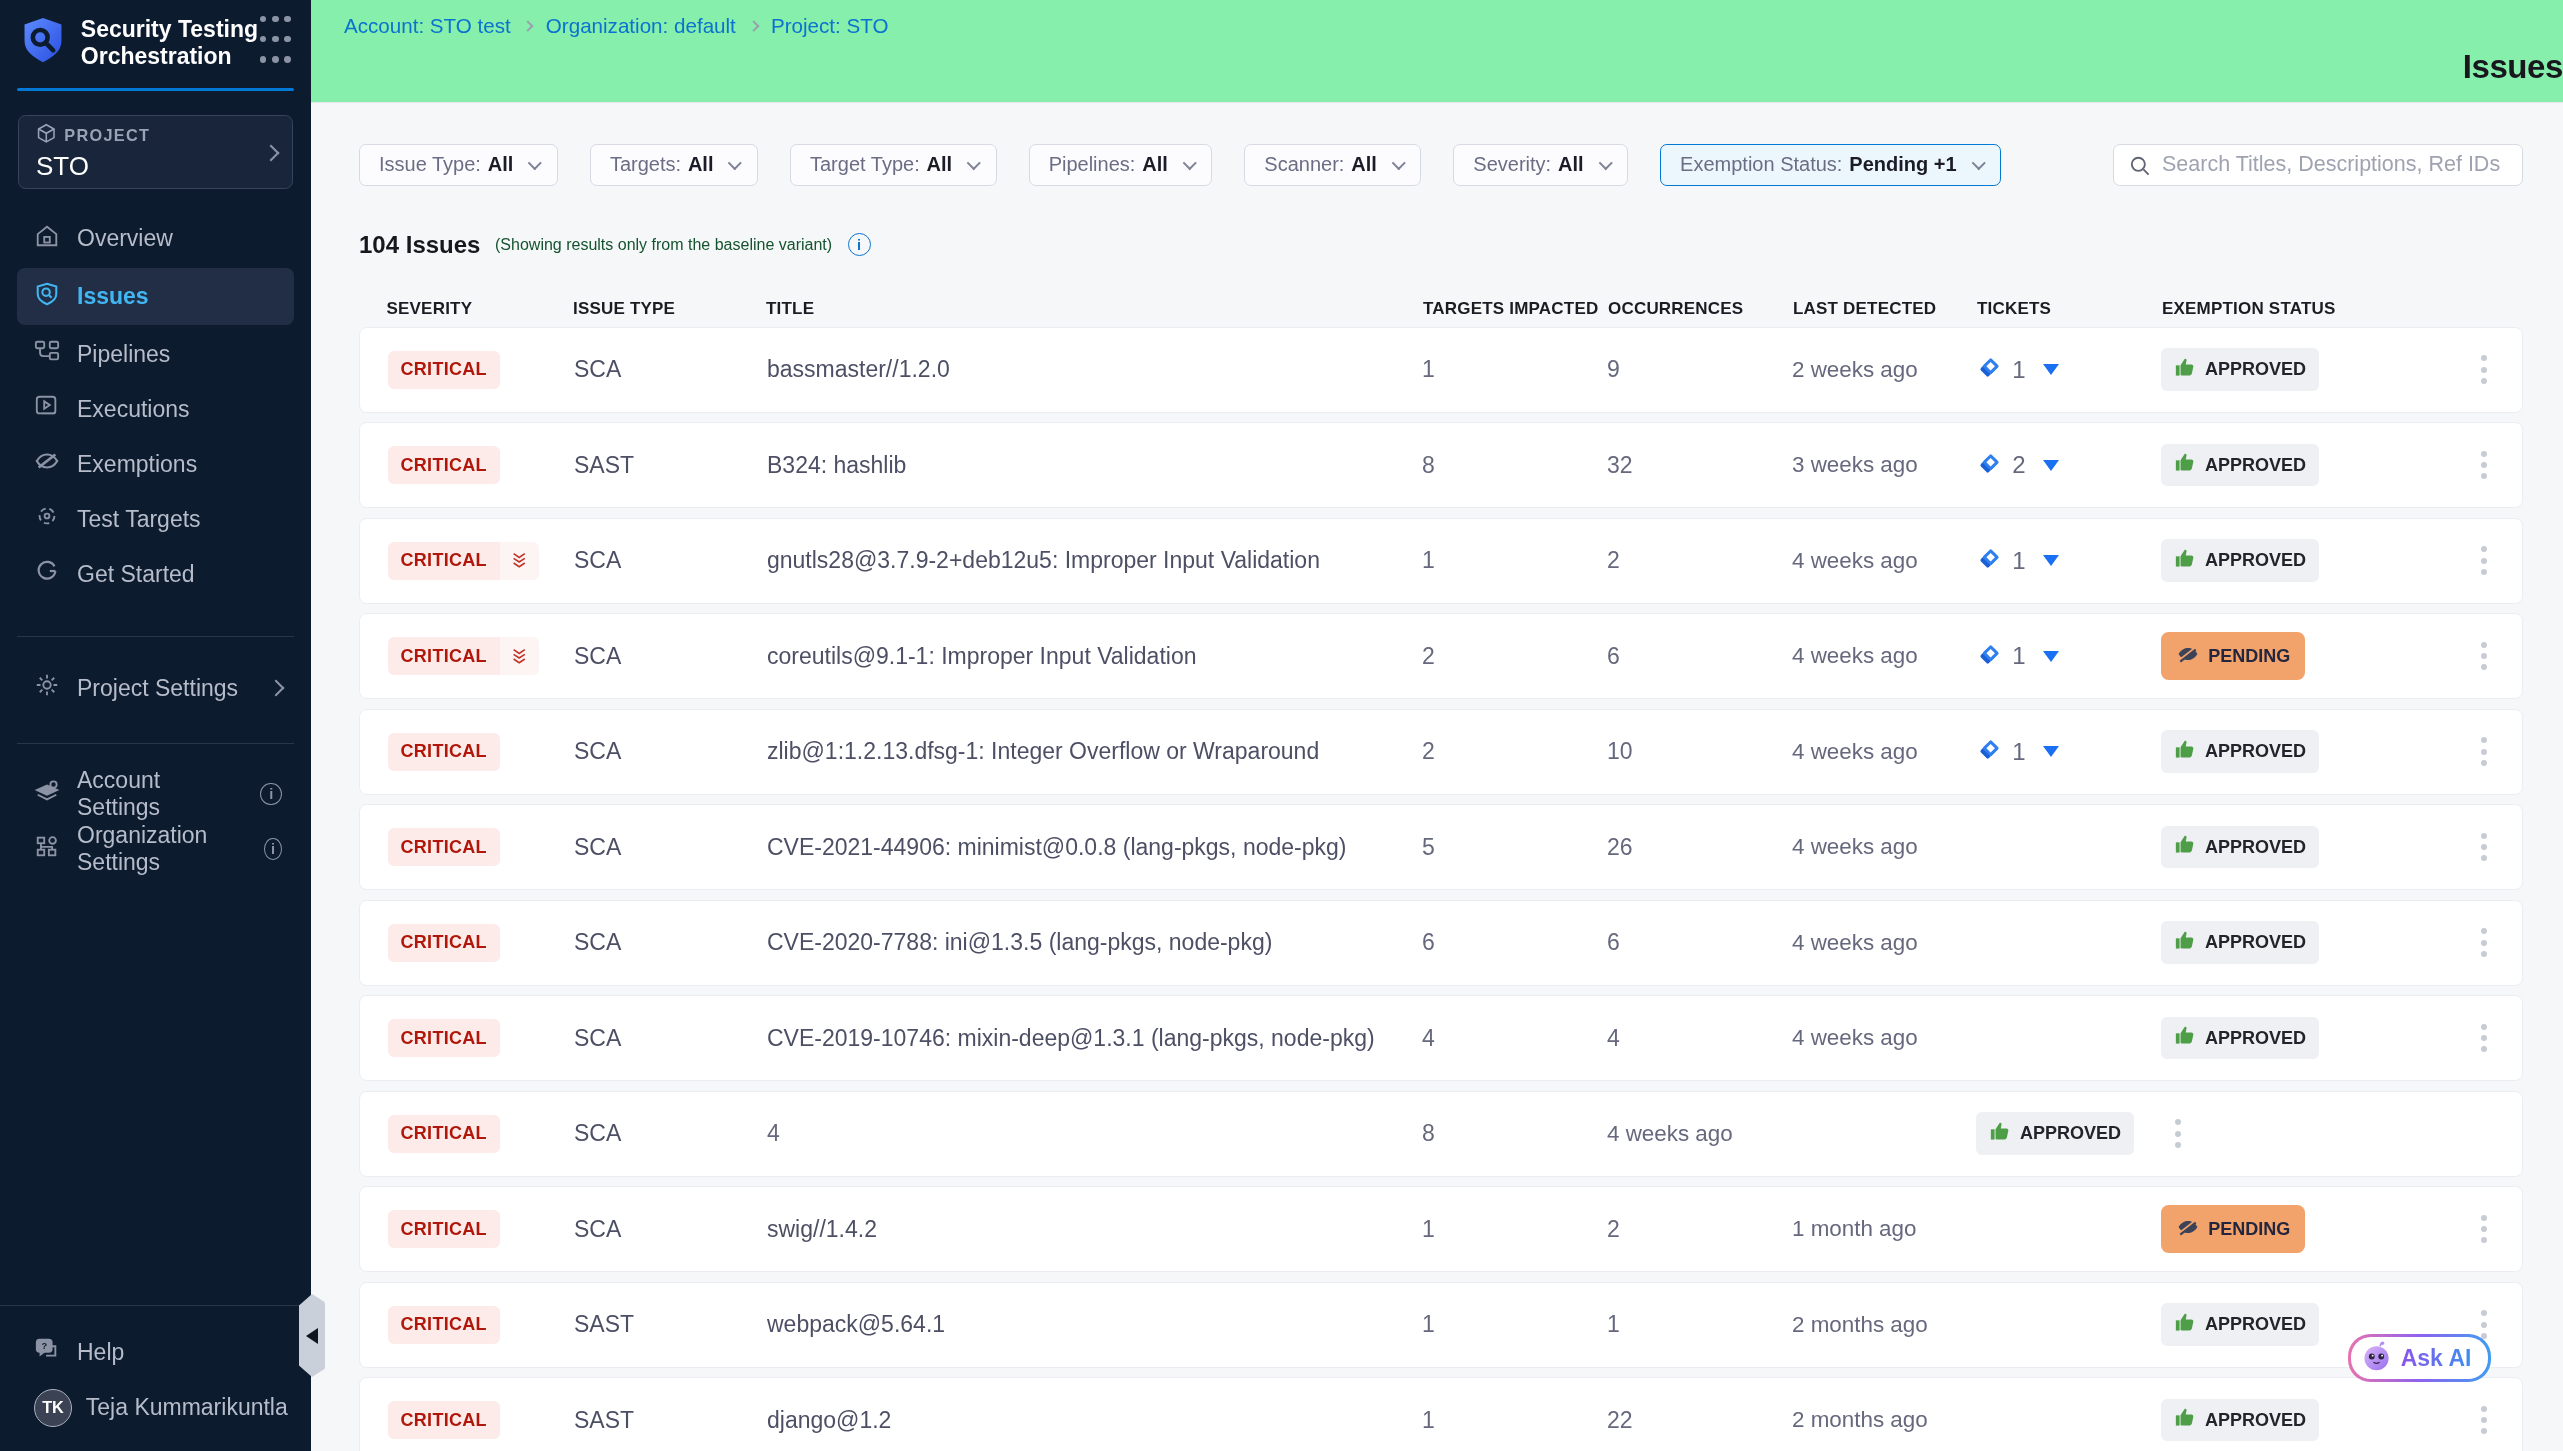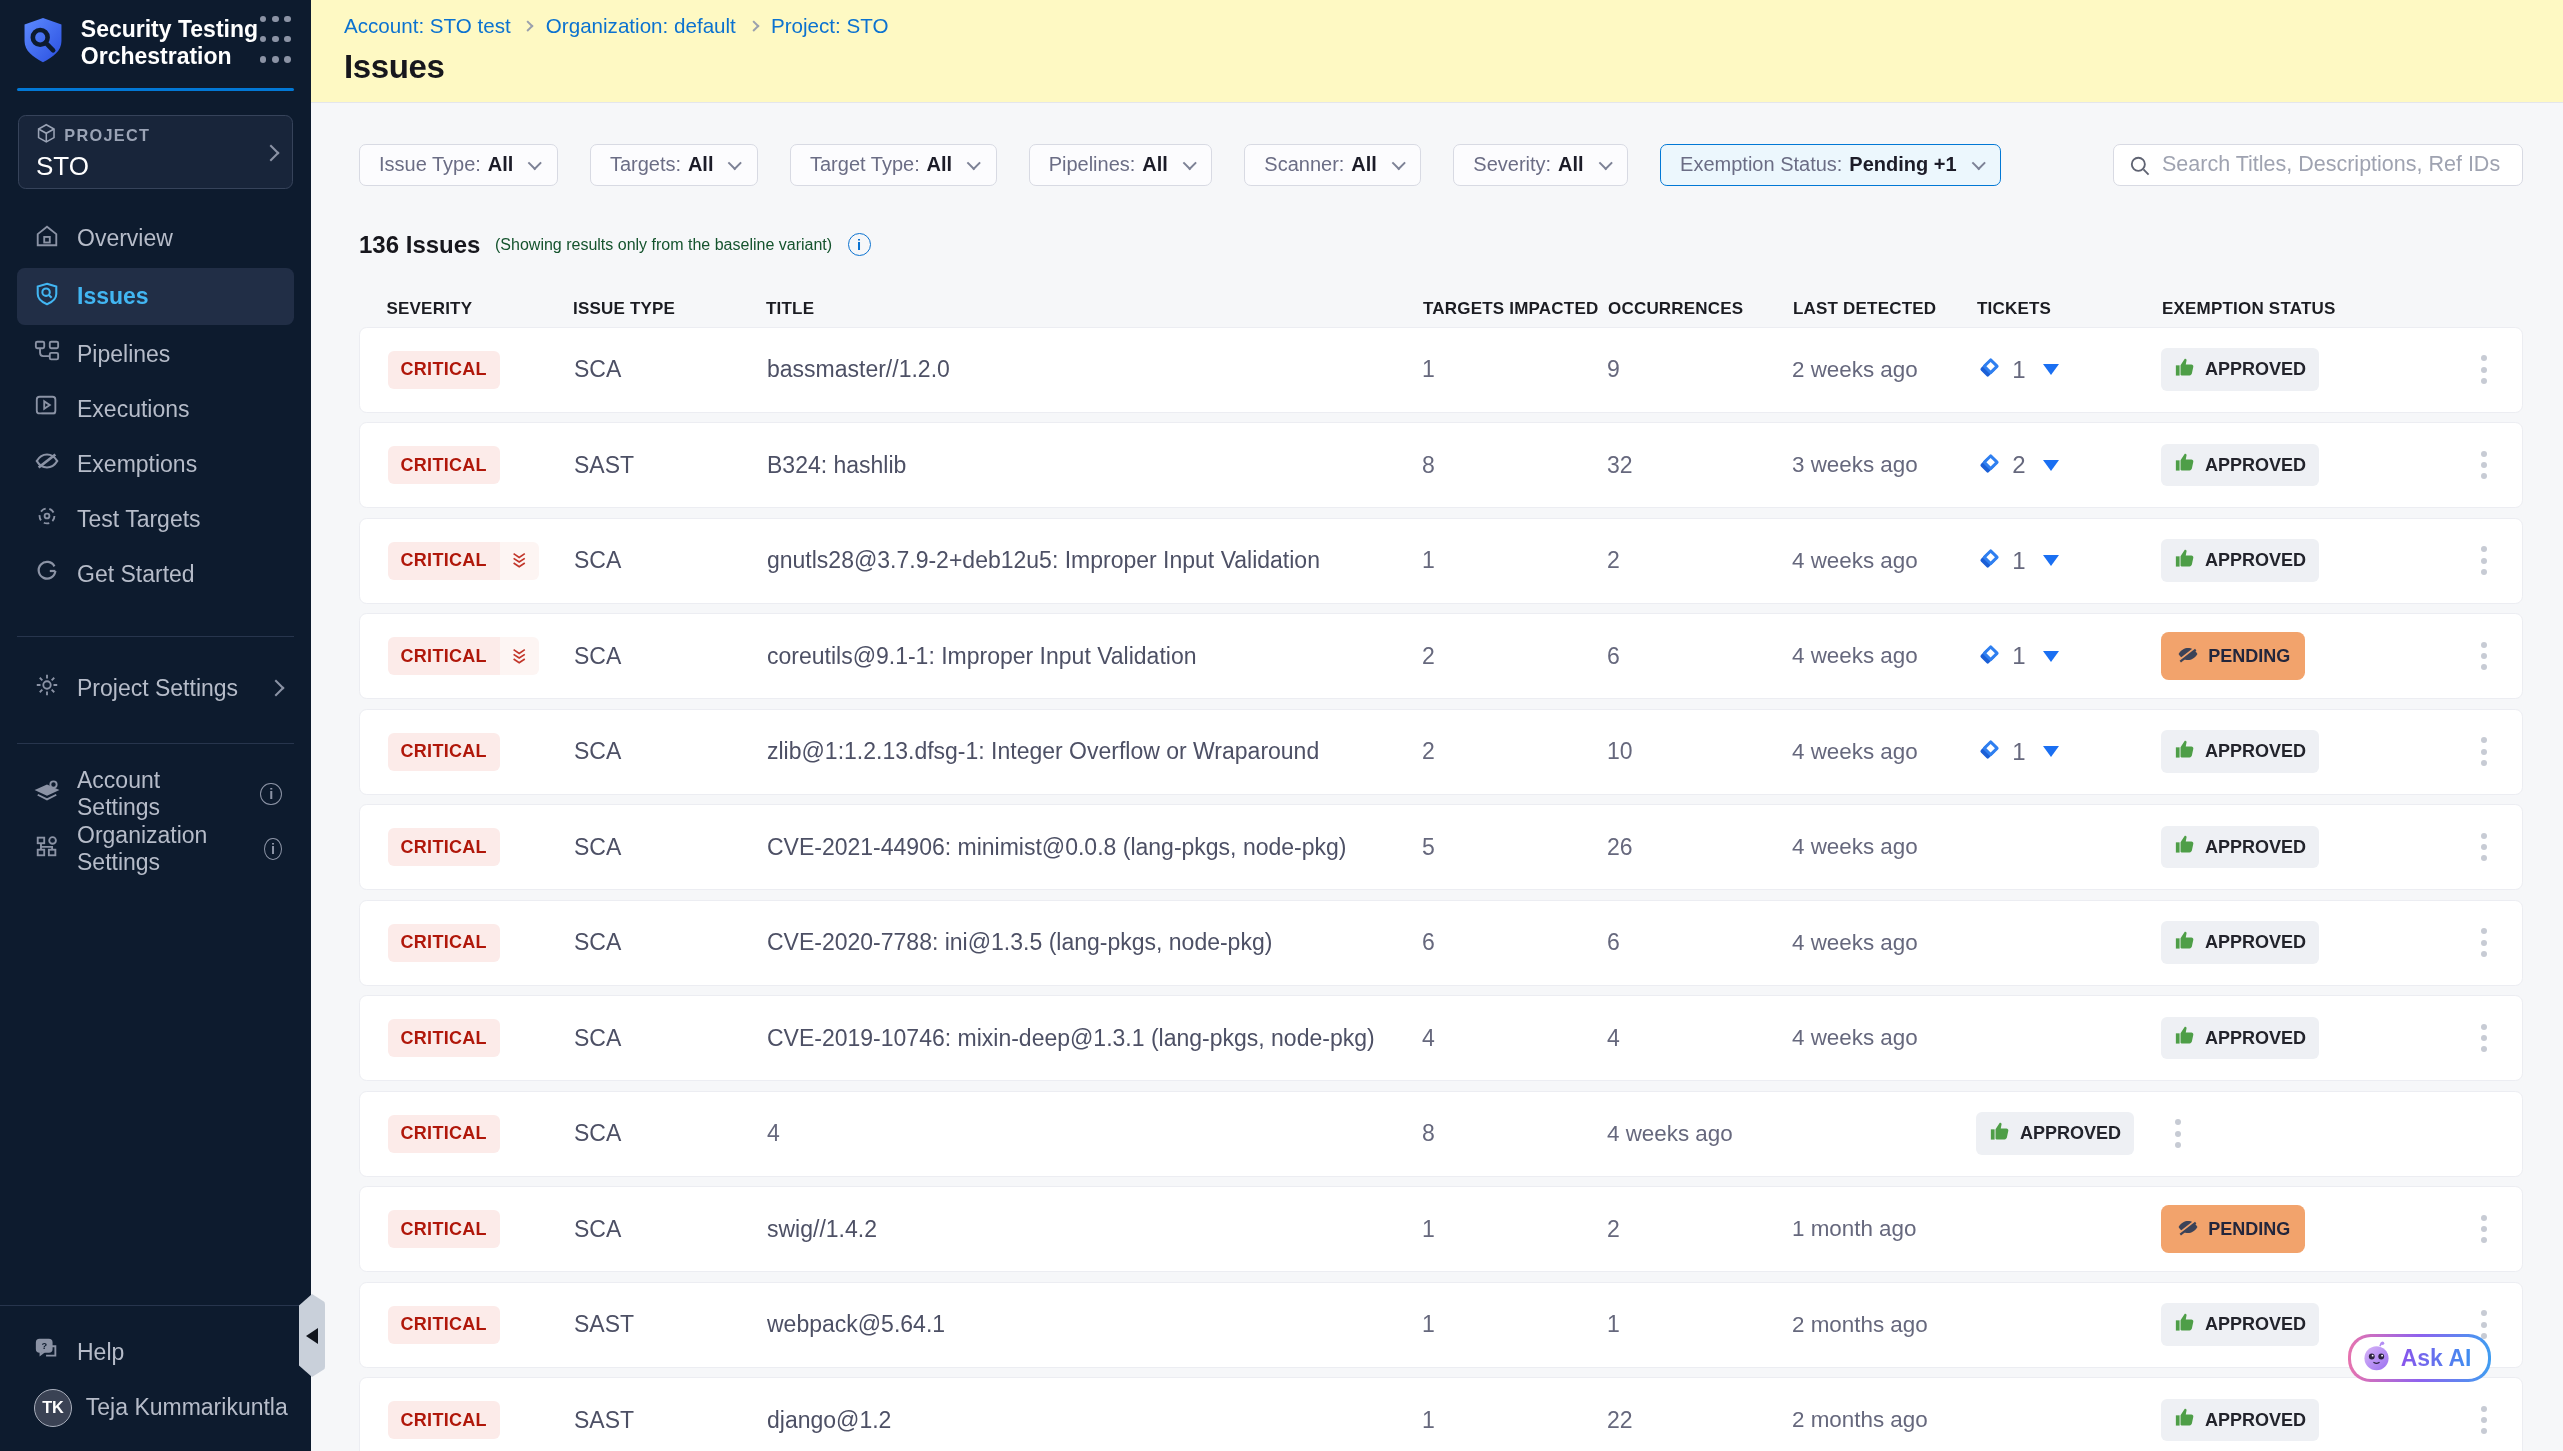--- a/index.html
+++ b/index.html
@@ -38,21 +38,21 @@
     color:#fff; font-size:16.3px; font-weight:700; display:flex; align-items:center; justify-content:center; }
   .user-item { gap:13.8px; }
   .collapse-handle { position:absolute; left:299px; top:1294px; width:26px; height:83px; background:#c9d0da;
     border-radius:10.3px; display:flex; align-items:center; justify-content:center; cursor:pointer; z-index:5;
     clip-path:polygon(0 14%, 50% 0, 100% 10%, 100% 90%, 50% 100%, 0 86%); }
   .collapse-handle .tri { width:0; height:0; border-top:8.6px solid transparent; border-bottom:8.6px solid transparent;
     border-right:12px solid #10141c; }
 
   
   .main { flex:1; display:flex; flex-direction:column; height:100%; }
-  .page-header { background:#fef9c3; border-bottom:0.9px solid #e4e6ec; padding:13.8px 0 15.5px 33px; }
+  .page-header { background:#86efac; border-bottom:0.9px solid #e4e6ec; padding:13.8px 0 15.5px 33px;text-align:right; }
   .breadcrumb { display:flex; align-items:center; gap:12px; font-size:20.6px; }
   .breadcrumb a { color:#0b72d0; text-decoration:none; cursor:pointer; }
   .bc-sep { width:7.7px; height:7.7px; border-right:2.2px solid #9aa0ad; border-top:2.2px solid #9aa0ad;
     transform:rotate(45deg); margin:0 1.7px; }
   .page-title { margin-top:10.3px; font-size:33px; font-weight:700; color:#17171d; letter-spacing:-0.4px; }
 
   .content { flex:1; padding:41px 40px 0 48px; background:#f6f7f9; overflow:hidden; }
   .filters-row { display:flex; align-items:center; gap:32px; }
   .filter-btn { display:flex; align-items:center; height:42px; padding:0 17px 0 19px; background:#fcfcfe;
     border:0.9px solid #d8dae3; border-radius:6.9px; font-size:20px; cursor:pointer; white-space:nowrap; }
@@ -332,21 +332,21 @@
           <span class="search-icon">
             <svg width="22.4" height="22.4" viewBox="0 0 24 24" fill="none" stroke="#5f6372" stroke-width="2">
               <circle cx="10" cy="10" r="7"></circle>
                 <line x1="15.5" y1="15.5" x2="21" y2="21"></line>
             </svg></span>
           <input type="text" placeholder="Search Titles, Descriptions, Ref IDs" style="">
         </div>
       </div>
 
       <div class="summary-row">
-        <span class="summary-count">136 Issues</span>
+        <span class="summary-count">104 Issues</span>
         <span class="summary-note">(Showing results only from the baseline variant)</span>
         <span class="summary-info">i</span>
       </div>
 
       <div class="grid9 header-row">
         <span>SEVERITY</span>
         <span>ISSUE TYPE</span>
         <span>TITLE</span>
         <span>TARGETS IMPACTED</span>
         <span>OCCURRENCES</span>

